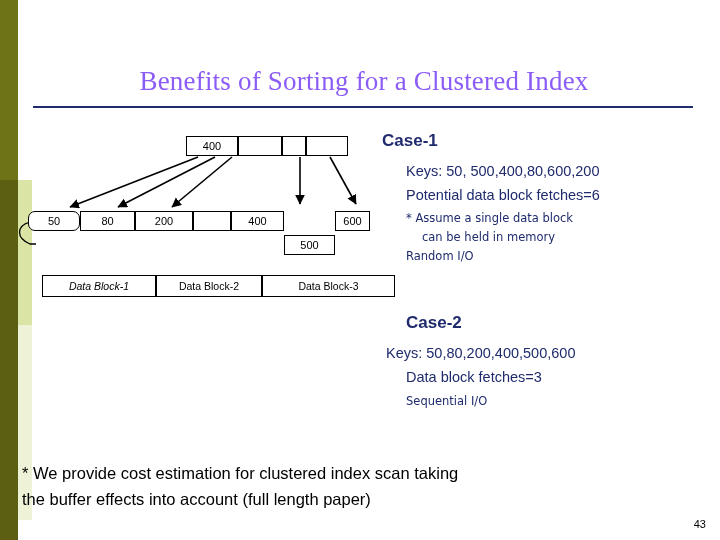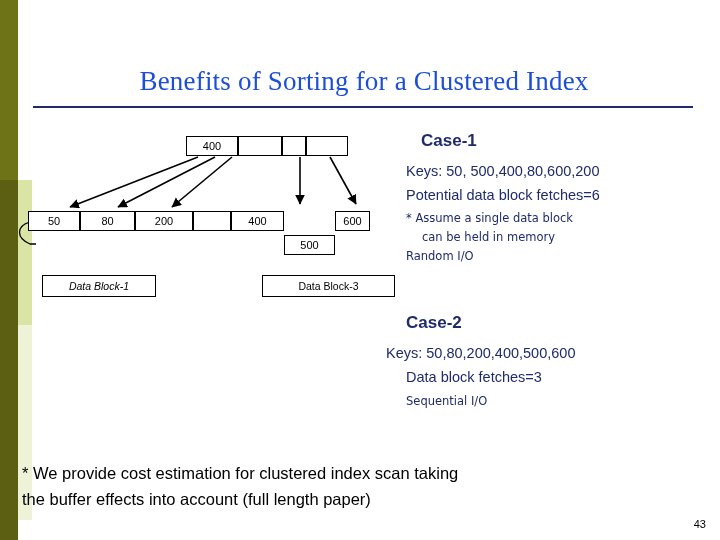--- a/index.html
+++ b/index.html
@@ -42,21 +42,21 @@
   }
 
   
   .title {
     position: absolute;
     left: 34px; top: 66px;
     width: 660px;
     text-align: center;
     font-family: "Liberation Serif", serif;
     font-size: 27px;
-    color: #1d4ed8;
+    color: #8b5cf6;
     letter-spacing: 0.2px;
   }
   .title-rule {
     position: absolute;
     left: 33px; top: 106px;
     width: 660px; height: 2px;
     background: #1f2b6c;
   }
 
   
@@ -167,33 +167,34 @@
     <path d="M330,153 L356,200" stroke="#000000" stroke-width="1.6" fill="none" marker-end="url(#ah)"></path>
 
     <path d="M30,218 C16,222 16,234 30,240 L36,240" stroke="#000000" stroke-width="1.3" fill="none"></path>
   </svg>
 
   <div class="cellbox" style="left:186px; top:132px; width:52px;">400</div>
   <div class="cellbox blank" style="left:238px; top:132px; width:44px;"></div>
   <div class="cellbox blank" style="left:282px; top:132px; width:24px;"></div>
   <div class="cellbox blank" style="left:306px; top:132px; width:42px;"></div>
 
-  <div class="cellbox" style="left:28px; top:207px; width:52px;">50</div>
+  <div class="cellbox" style="left:28px; top:207px; width:52px;border-radius:7px;">50</div>
   <div class="cellbox" style="left:80px; top:207px; width:55px;">80</div>
   <div class="cellbox" style="left:135px; top:207px; width:58px;">200</div>
   <div class="cellbox blank" style="left:193px; top:207px; width:38px;"></div>
   <div class="cellbox" style="left:231px; top:207px; width:53px;">400</div>
   <div class="cellbox" style="left:284px; top:207px; width:51px;margin-top:24px;">500</div>
   <div class="cellbox" style="left:335px; top:207px; width:35px;">600</div>
 
   <div class="row-label" style="left:42px; top:271px; width:114px;font-style:italic;">Data Block-1</div>
+  <div class="row-label" style="left:156px; top:271px; width:106px;">Data Block-2</div>
   <div class="row-label" style="left:262px; top:271px; width:133px;">Data Block-3</div>
 </div>
 
-<div class="case-head" style="left:421px; top:131px;">Case-1</div>
+<div class="case-head" style="left:382px; top:131px;">Case-1</div>
 <div class="case-line" style="left:406px; top:163px;">Keys: 50, 500,400,80,600,200</div>
 <div class="case-line" style="left:406px; top:187px;">Potential data block fetches=6</div>
 <div class="case-note" style="left:406px; top:211px;">* Assume a single data block</div>
 <div class="case-note" style="left:422px; top:230px;">can be held in memory</div>
 <div class="case-note" style="left:406px; top:249px;">Random I/O</div>
 
 <div class="case-head" style="left:406px; top:313px;">Case-2</div>
 <div class="case-line" style="left:386px; top:345px;">Keys: 50,80,200,400,500,600</div>
 <div class="case-line" style="left:406px; top:369px;">Data block fetches=3</div>
 <div class="case-note" style="left:406px; top:394px;">Sequential I/O</div>

